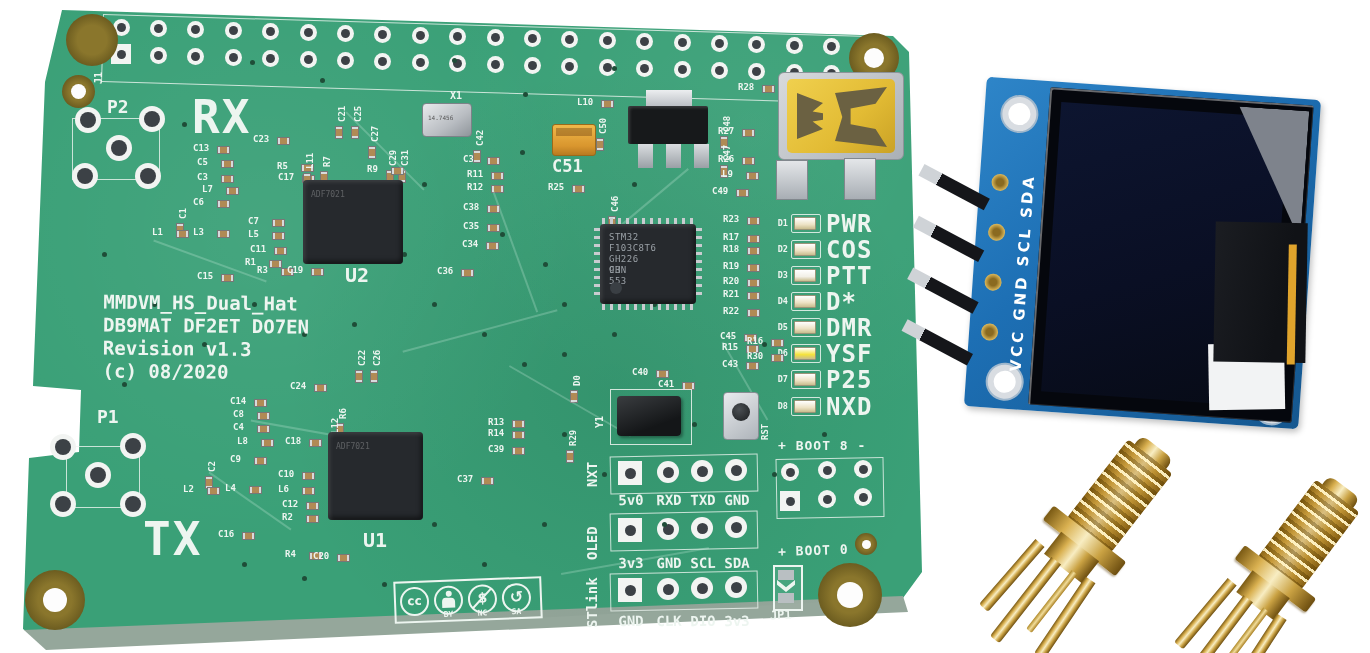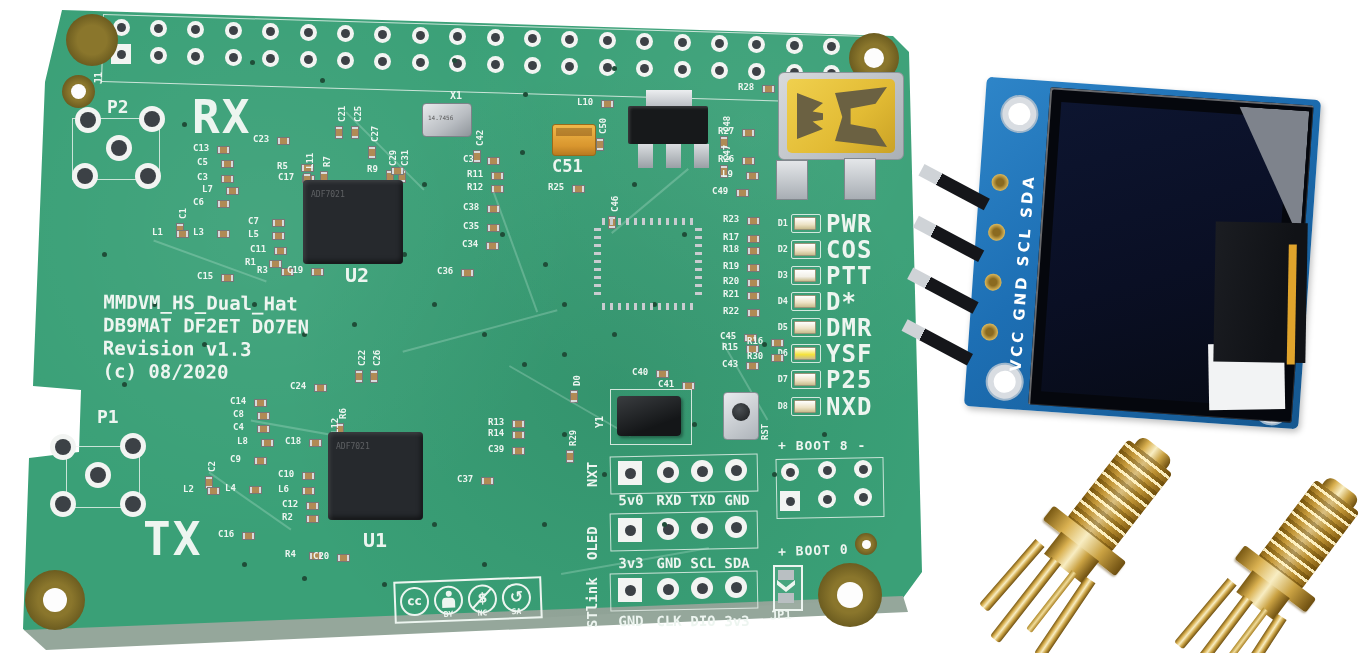--- a/index.html
+++ b/index.html
@@ -487,20 +487,29 @@
 
   <div class="chip" style="left:328px;top:432px;width:95px;height:88px;">
     <div class="abs" style="left:8px;top:10px;color:rgba(255,255,255,.25);font-size:8px;">ADF7021</div>
   </div>
   <div class="silk" style="left:363px;top:528px;font-size:20px;">U1</div>
 
   <div class="pinstrip-h" style="left:602px;top:218px;width:92px;"></div>
   <div class="pinstrip-h" style="left:602px;top:303px;width:92px;"></div>
   <div class="pinstrip-v" style="left:594px;top:228px;height:72px;"></div>
   <div class="pinstrip-v" style="left:695px;top:228px;height:72px;"></div>
+  <div class="chip" style="left:600px;top:224px;width:96px;height:80px;">
+    <div id="mcu-text" class="abs" style="left:9px;top:8px;">
+        <div class="mcu-line" style="position: absolute; left: 0px; top: 0px;">STM32</div>
+        <div class="mcu-line" style="position: absolute; left: 0px; top: 11px;">F103C8T6</div>
+        <div class="mcu-line" style="position: absolute; left: 0px; top: 22px;">GH226 93</div>
+        <div class="mcu-line" style="position: absolute; left: 0px; top: 33px;">CHN  553</div>
+      </div>
+    <div class="abs" style="left:10px;top:58px;width:12px;height:12px;border-radius:50%;background:#3a3f44;"></div>
+  </div>
 
   <div class="abs" style="left:422px;top:103px;width:48px;height:32px;background:linear-gradient(145deg,#e8eaec,#b9bdc2 60%,#8f959b);border-radius:4px;border:1px solid #7c8288;">
     <div class="abs" style="left:5px;top:10px;font-size:6px;color:#555;font-family:'DejaVu Sans Mono',monospace;">14.7456</div>
   </div>
   <div class="silk" style="left:450px;top:90px;font-size:10px;">X1</div>
 
   <div class="abs" style="left:552px;top:124px;width:42px;height:30px;background:linear-gradient(180deg,#f0b84a,#d9962e 70%,#b87a20);border-radius:3px;border:1px solid #9a6a1a;">
     <div class="abs" style="left:3px;top:3px;width:36px;height:8px;background:rgba(90,50,10,.35);"></div>
   </div>
   <div class="silk" style="left:552px;top:156px;font-size:17px;">C51</div>

